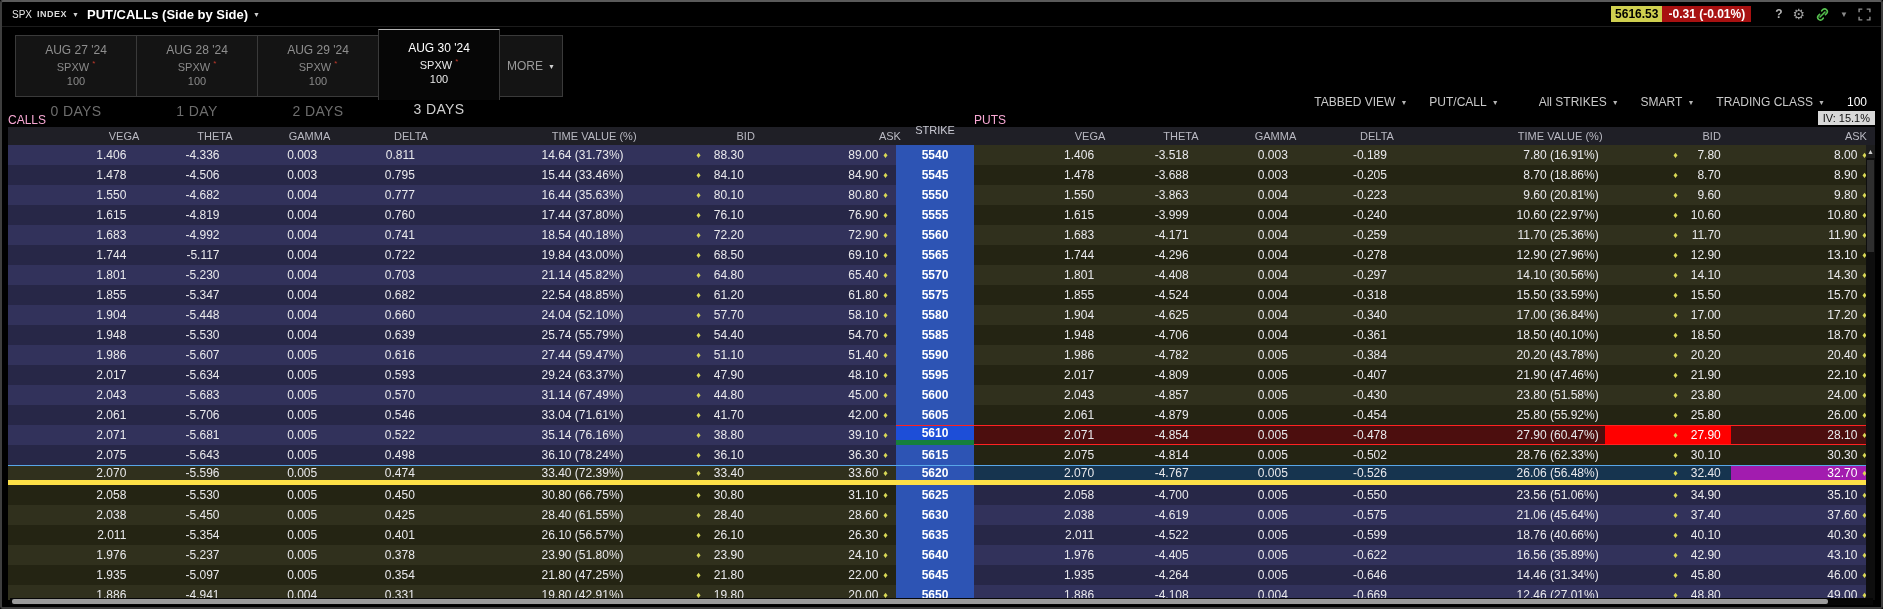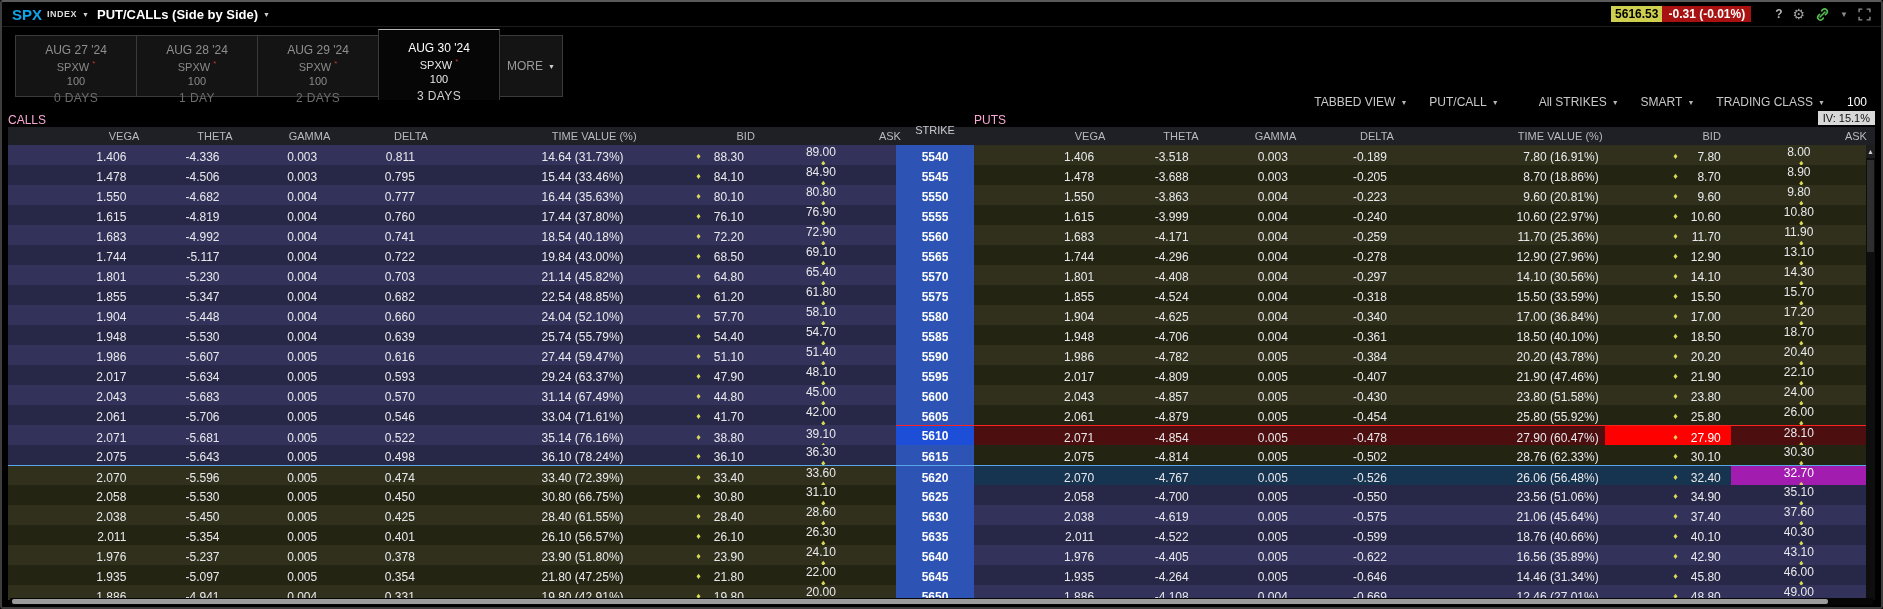--- a/index.html
+++ b/index.html
@@ -4,40 +4,40 @@
 <style>
   html,body{margin:0;padding:0;background:#000;}
   .window{
     width:1883px;height:609px;box-sizing:border-box;position:relative;
     background:#000;border:2px solid #3e3e3e;border-top-color:#5a5a5a;border-radius:3px;
     font-family:"Liberation Sans","DejaVu Sans",sans-serif;overflow:hidden;
   }
   
   .titlebar{height:24px;display:flex;align-items:center;padding:0 10px;border-bottom:1px solid #1c1c1c;}
   .tb-left{display:flex;align-items:center;gap:5px;}
-  .symbol{color:#0ea5e9;font-weight:bold;font-size:15px;}
+  .symbol{color:#e5e5e5;font-weight:normal;font-size:10px;}
   .symtype{color:#ddd;font-size:9px;font-weight:bold;letter-spacing:.5px;}
   .caret{color:#cfcfcf;font-size:7px;line-height:1;}
   .viewname{color:#fff;font-weight:bold;font-size:13px;margin-left:8px;}
   .tb-right{margin-left:auto;display:flex;align-items:center;}
   .price{background:#cfcf4f;color:#000;font-weight:bold;font-size:12px;padding:1px 4px;}
   .change{background:#a81111;color:#fff;font-weight:bold;font-size:12px;padding:1px 6px;margin-right:14px;}
   .tb-icon{color:#9f9f9f;font-size:12px;margin-left:10px;display:inline-flex;align-items:center;}
   .help{font-weight:bold;color:#b5b5b5;}
   .gear{font-size:14px;}
   .tb-caret{font-size:8px;color:#8a8a8a;}
   
   .tabsbar{height:84px;position:relative;padding-left:14px;background:#000;}
   .tabs{display:flex;align-items:flex-start;}
   .tab{width:122px;height:62px;margin-top:8px;margin-left:-1px;background:#141414;border:1px solid #3a3a3a;
        box-sizing:border-box;text-align:center;cursor:default;}
   .tab .t-date{font-size:12px;color:#8f8f8f;margin-top:7px;}
   .tab .t-root,.tab .t-mult{font-size:11px;color:#8a8a8a;margin-top:2px;}
   .tab .t-flag{color:#c0392b;font-size:8px;vertical-align:super;margin-left:3px;}
-  .tab .t-days{font-size:12px;color:#6d6d6d;margin-top:4px;letter-spacing:.4px;}
+  .tab .t-days{font-size:14px;color:#6d6d6d;margin-top:16px;letter-spacing:.4px;}
   .tab.active{margin-top:2px;height:71px;background:#060606;border-top:1px solid #b5b5b5;border-bottom:none;z-index:2;}
   .tab.active .t-date{color:#fff;margin-top:11px;}
   .tab.active .t-root,.tab.active .t-mult{color:#e8e8e8;}
   .tab.active .t-days{color:#cfcfcf;}
   .more-tab{width:64px;height:62px;margin-top:8px;margin-left:-1px;background:#141414;border:1px solid #3a3a3a;
        box-sizing:border-box;display:flex;align-items:center;justify-content:center;gap:5px;color:#9a9a9a;font-size:12px;}
   .controls{position:absolute;right:14px;bottom:2px;display:flex;align-items:center;color:#c9c9c9;font-size:12px;white-space:nowrap;}
   .ctrl{display:flex;align-items:center;gap:5px;margin-left:22px;}
   .ctrl:first-child{margin-left:0;}
   .ctrl.gap{margin-left:40px;}
@@ -57,21 +57,21 @@
   .colh{text-align:right;padding-right:6px;color:#b9b9c2;font-size:11px;white-space:nowrap;}
   .colh.h-bid{padding-right:12px;}
   .colh.h-ask{padding-right:8px;}
   
   .rows{height:455px;overflow:hidden;position:relative;}
   .row{display:grid;grid-template-columns:888px 78px 1fr;height:20px;}
   .seg{display:grid;grid-template-columns:14% 10.5% 11% 11% 23.5% 14% 16%;align-items:center;height:100%;box-sizing:border-box;}
   .cell{text-align:right;padding-right:6px;color:#e9e9ec;font-size:12px;white-space:nowrap;}
   .cell.bid{display:flex;justify-content:flex-end;align-items:center;padding-right:10px;box-sizing:border-box;height:100%;}
   .cell.bid .num{min-width:40px;text-align:right;}
-  .cell.ask{display:flex;justify-content:flex-end;align-items:center;padding-right:8px;box-sizing:border-box;height:100%;flex-direction:column;}
+  .cell.ask{display:flex;justify-content:flex-end;align-items:center;padding-right:8px;box-sizing:border-box;height:100%;}
   .diamond{color:#d8d855;font-size:9px;line-height:1;}
   .cell.bid .diamond{margin-right:3px;}
   .cell.ask .diamond{margin-left:5px;}
   .strike-cell{background:#2d54b4;color:#fff;font-weight:bold;font-size:12px;display:flex;align-items:center;justify-content:center;box-sizing:border-box;}
   .bg-navy-0{background:#32325b;}
   .bg-navy-1{background:#272747;}
   .bg-olive-0{background:#30301d;}
   .bg-olive-1{background:#242413;}
   
   .row.hl-red .seg.puts{background:#4c0e0e;border-top:1px solid #ff2222;border-bottom:1px solid #ff2222;}

